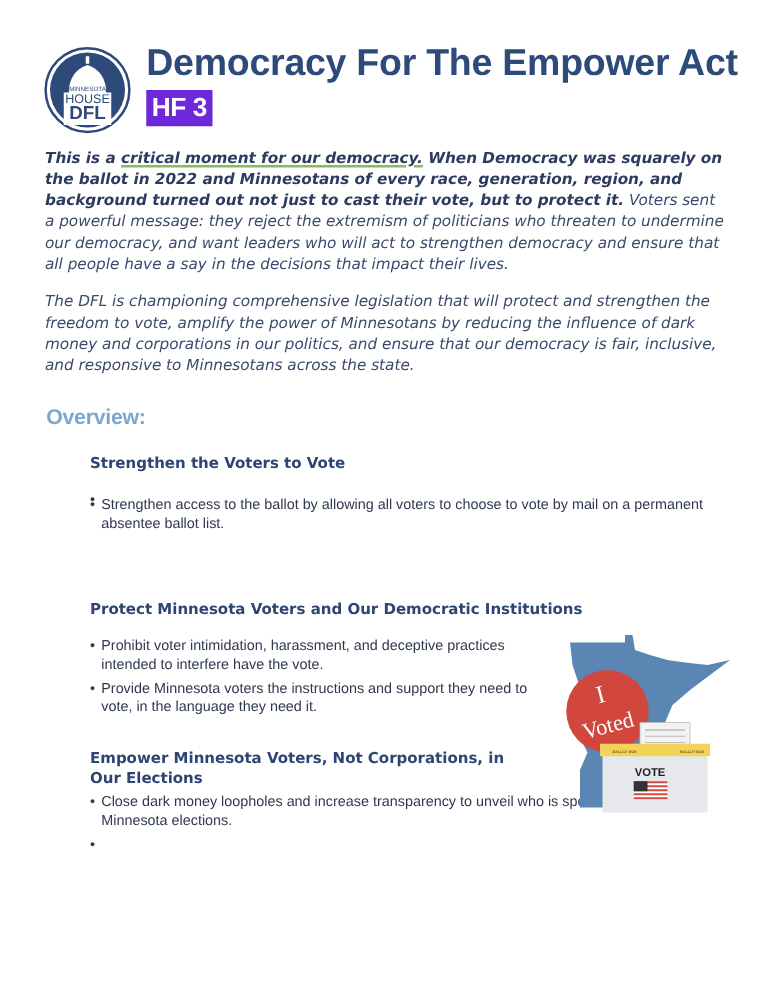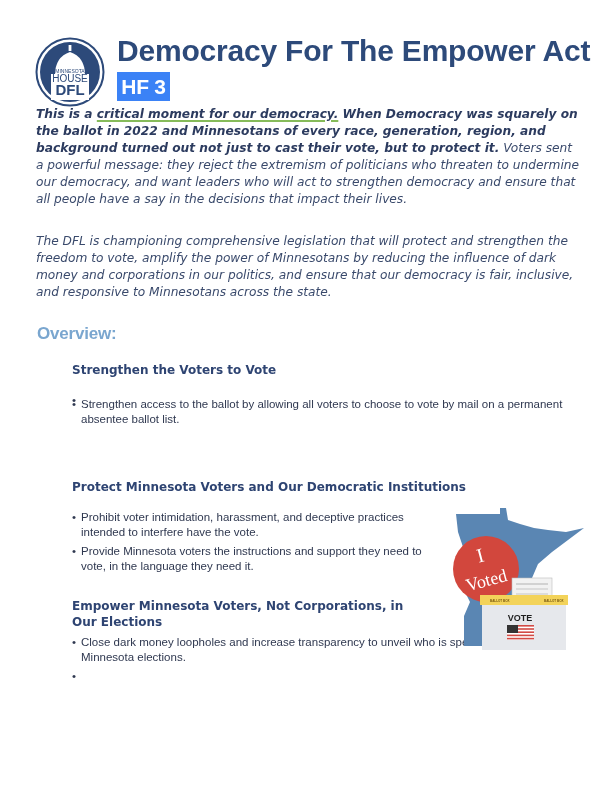--- a/index.html
+++ b/index.html
@@ -3,25 +3,25 @@
 <meta charset="utf-8">
 <style>
   * { box-sizing: border-box; margin: 0; padding: 0; }
   html, body { width: 612px; height: 792px; background: #ffffff; overflow: hidden; }
   body { position: relative; font-family: "DejaVu Sans", sans-serif; color: #2f3e63; }
 
   .logo { position: absolute; left: 35px; top: 37px; width: 70px; height: 70px; }
 
   .title { position: absolute; left: 117px; top: 33px; font-family: "Liberation Sans", sans-serif;
            font-weight: bold; font-size: 30px; color: #2d4a7a; letter-spacing: -0.2px; white-space: nowrap; line-height: 36px; }
-  .badge { position: absolute; left: 117px; top: 72px; width: 53px; height: 29px; background: #3b82f6;
+  .badge { position: absolute; left: 117px; top: 72px; width: 53px; height: 29px; background: #6d28d9;
            color: #ffffff; font-family: "Liberation Sans", sans-serif; font-weight: bold; font-size: 21px;
            line-height: 29px; text-align: center; letter-spacing: -0.3px; }
 
-  .intro { position: absolute; left: 36px; top: 106px; width: 545px; font-size: 12.2px; line-height: 17px;
+  .intro { position: absolute; left: 36px; top: 118px; width: 545px; font-size: 12.2px; line-height: 17px;
            font-style: italic; color: #3a4a6c; }
   .intro b { font-weight: bold; color: #2c3b5f; }
   .intro .hl { text-decoration: underline; text-decoration-color: #86bb5a; text-decoration-thickness: 2px; text-underline-offset: 2px; }
   .intro2 { top: 233px; }
 
   .overview { position: absolute; left: 37px; top: 324px; font-family: "Liberation Sans", sans-serif;
               font-weight: bold; font-size: 17px; color: #7aa6cf; letter-spacing: -0.2px; }
 
   .sec-title { position: absolute; left: 72px; font-family: "DejaVu Sans", sans-serif; font-weight: bold;
                font-size: 12px; color: #2e4472; line-height: 16px; }

